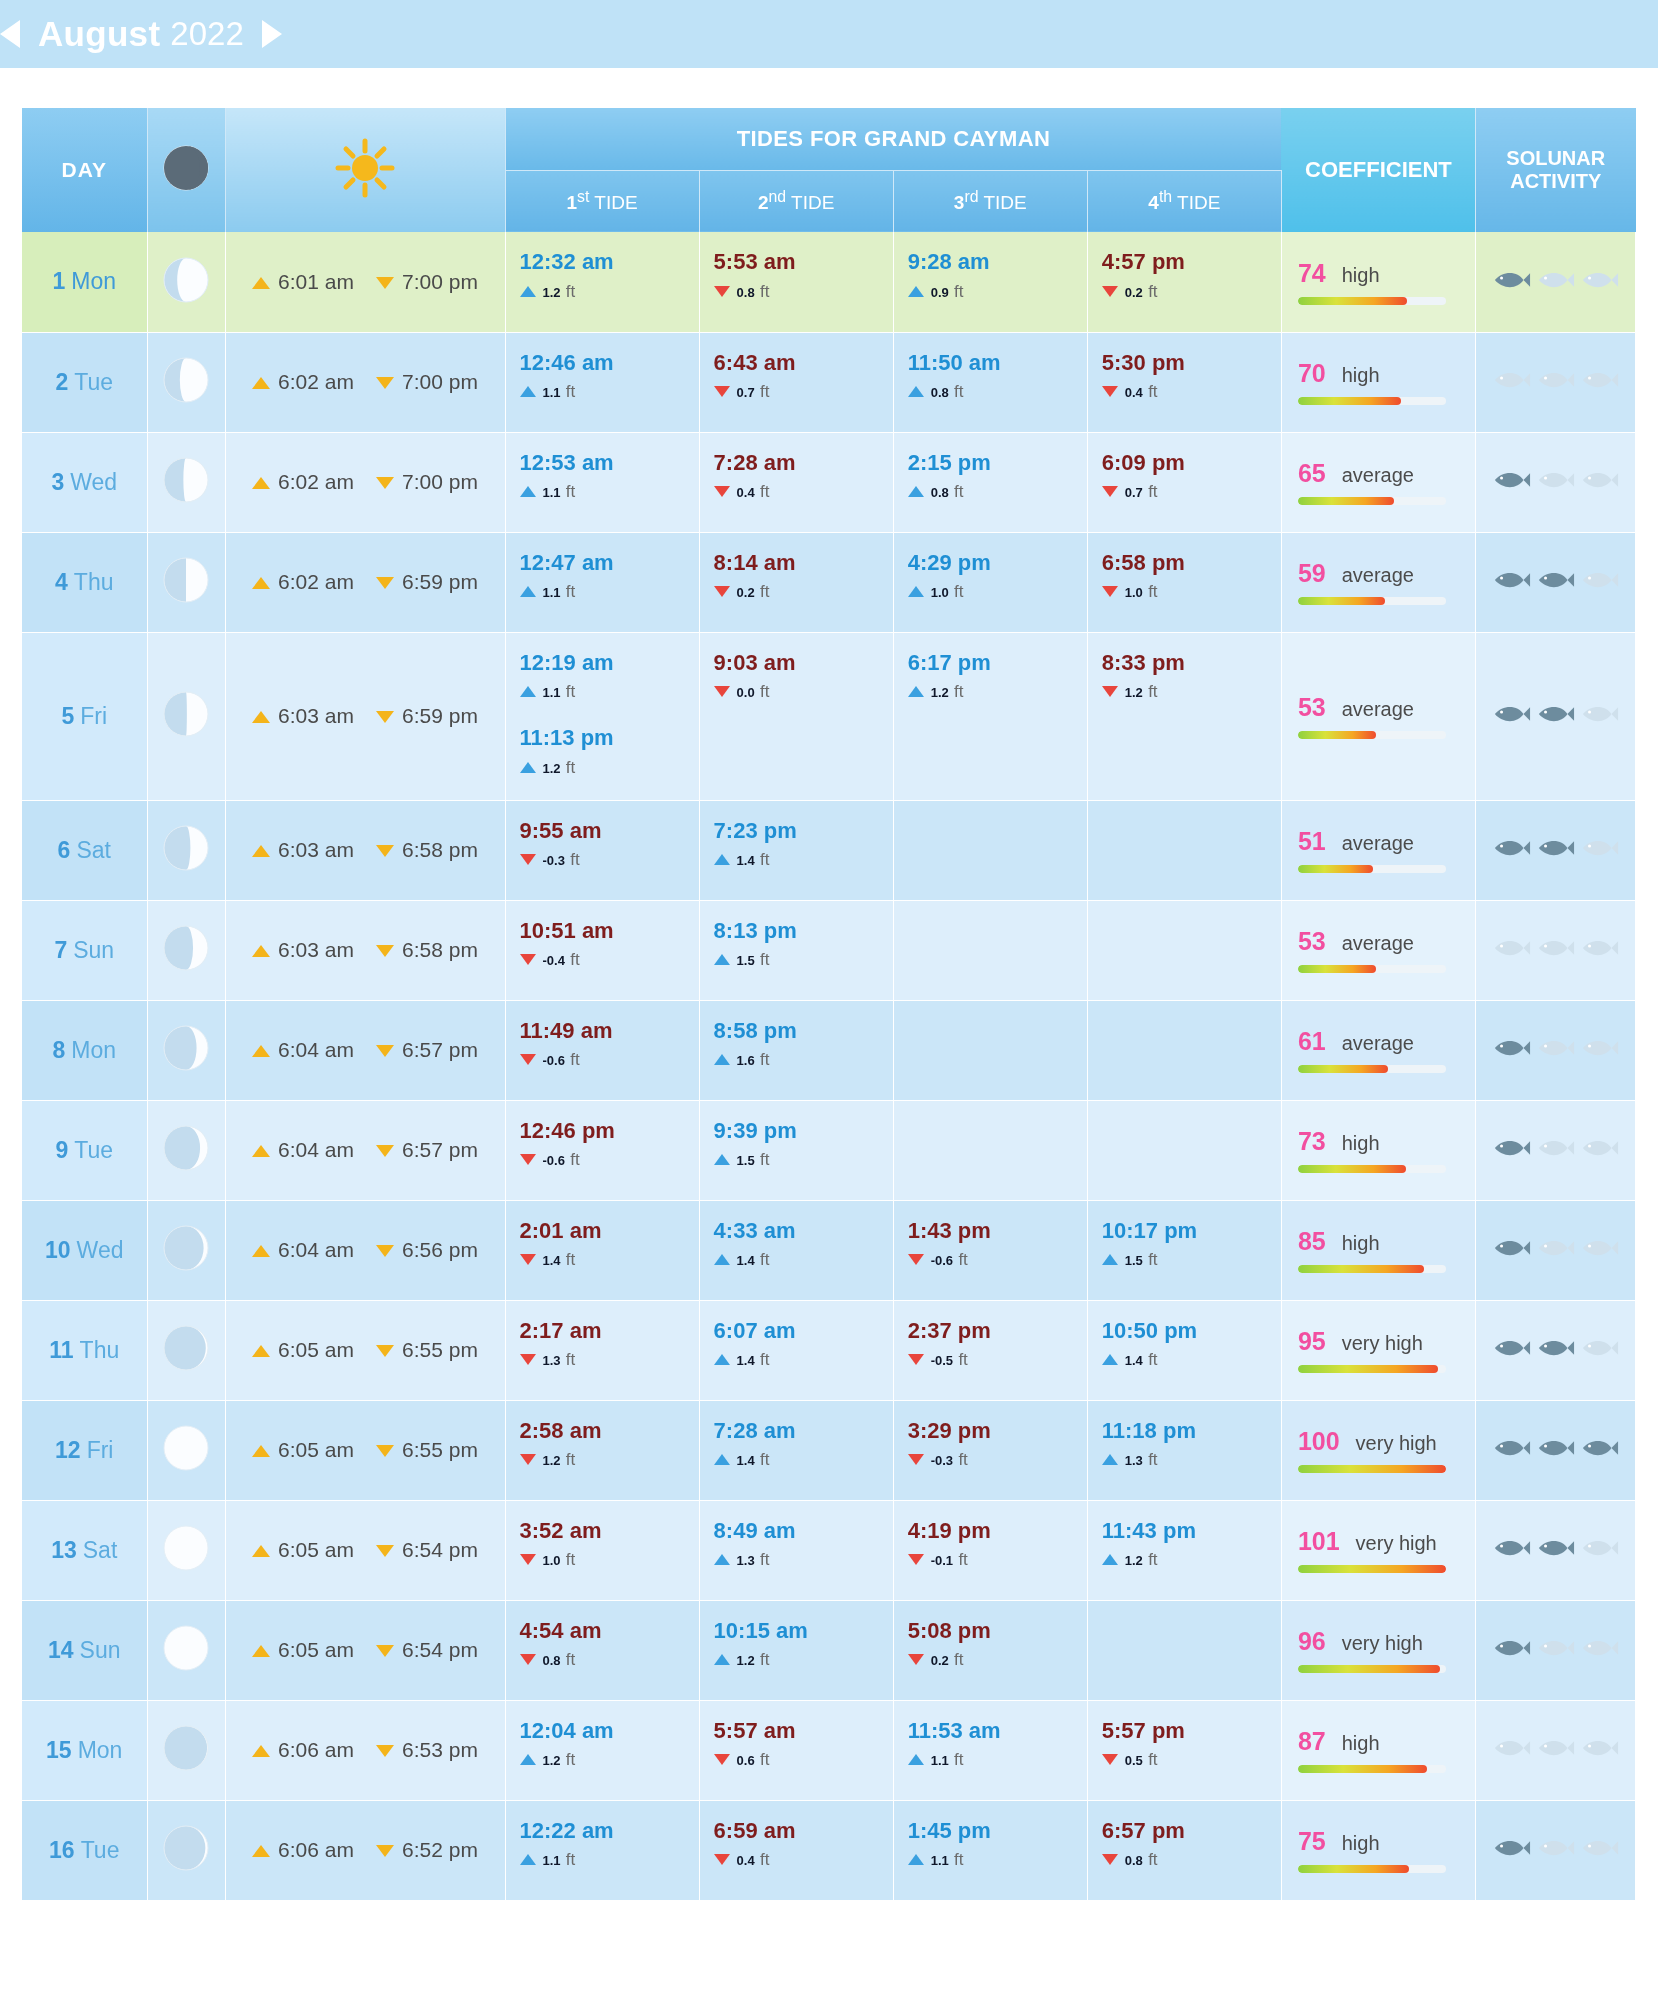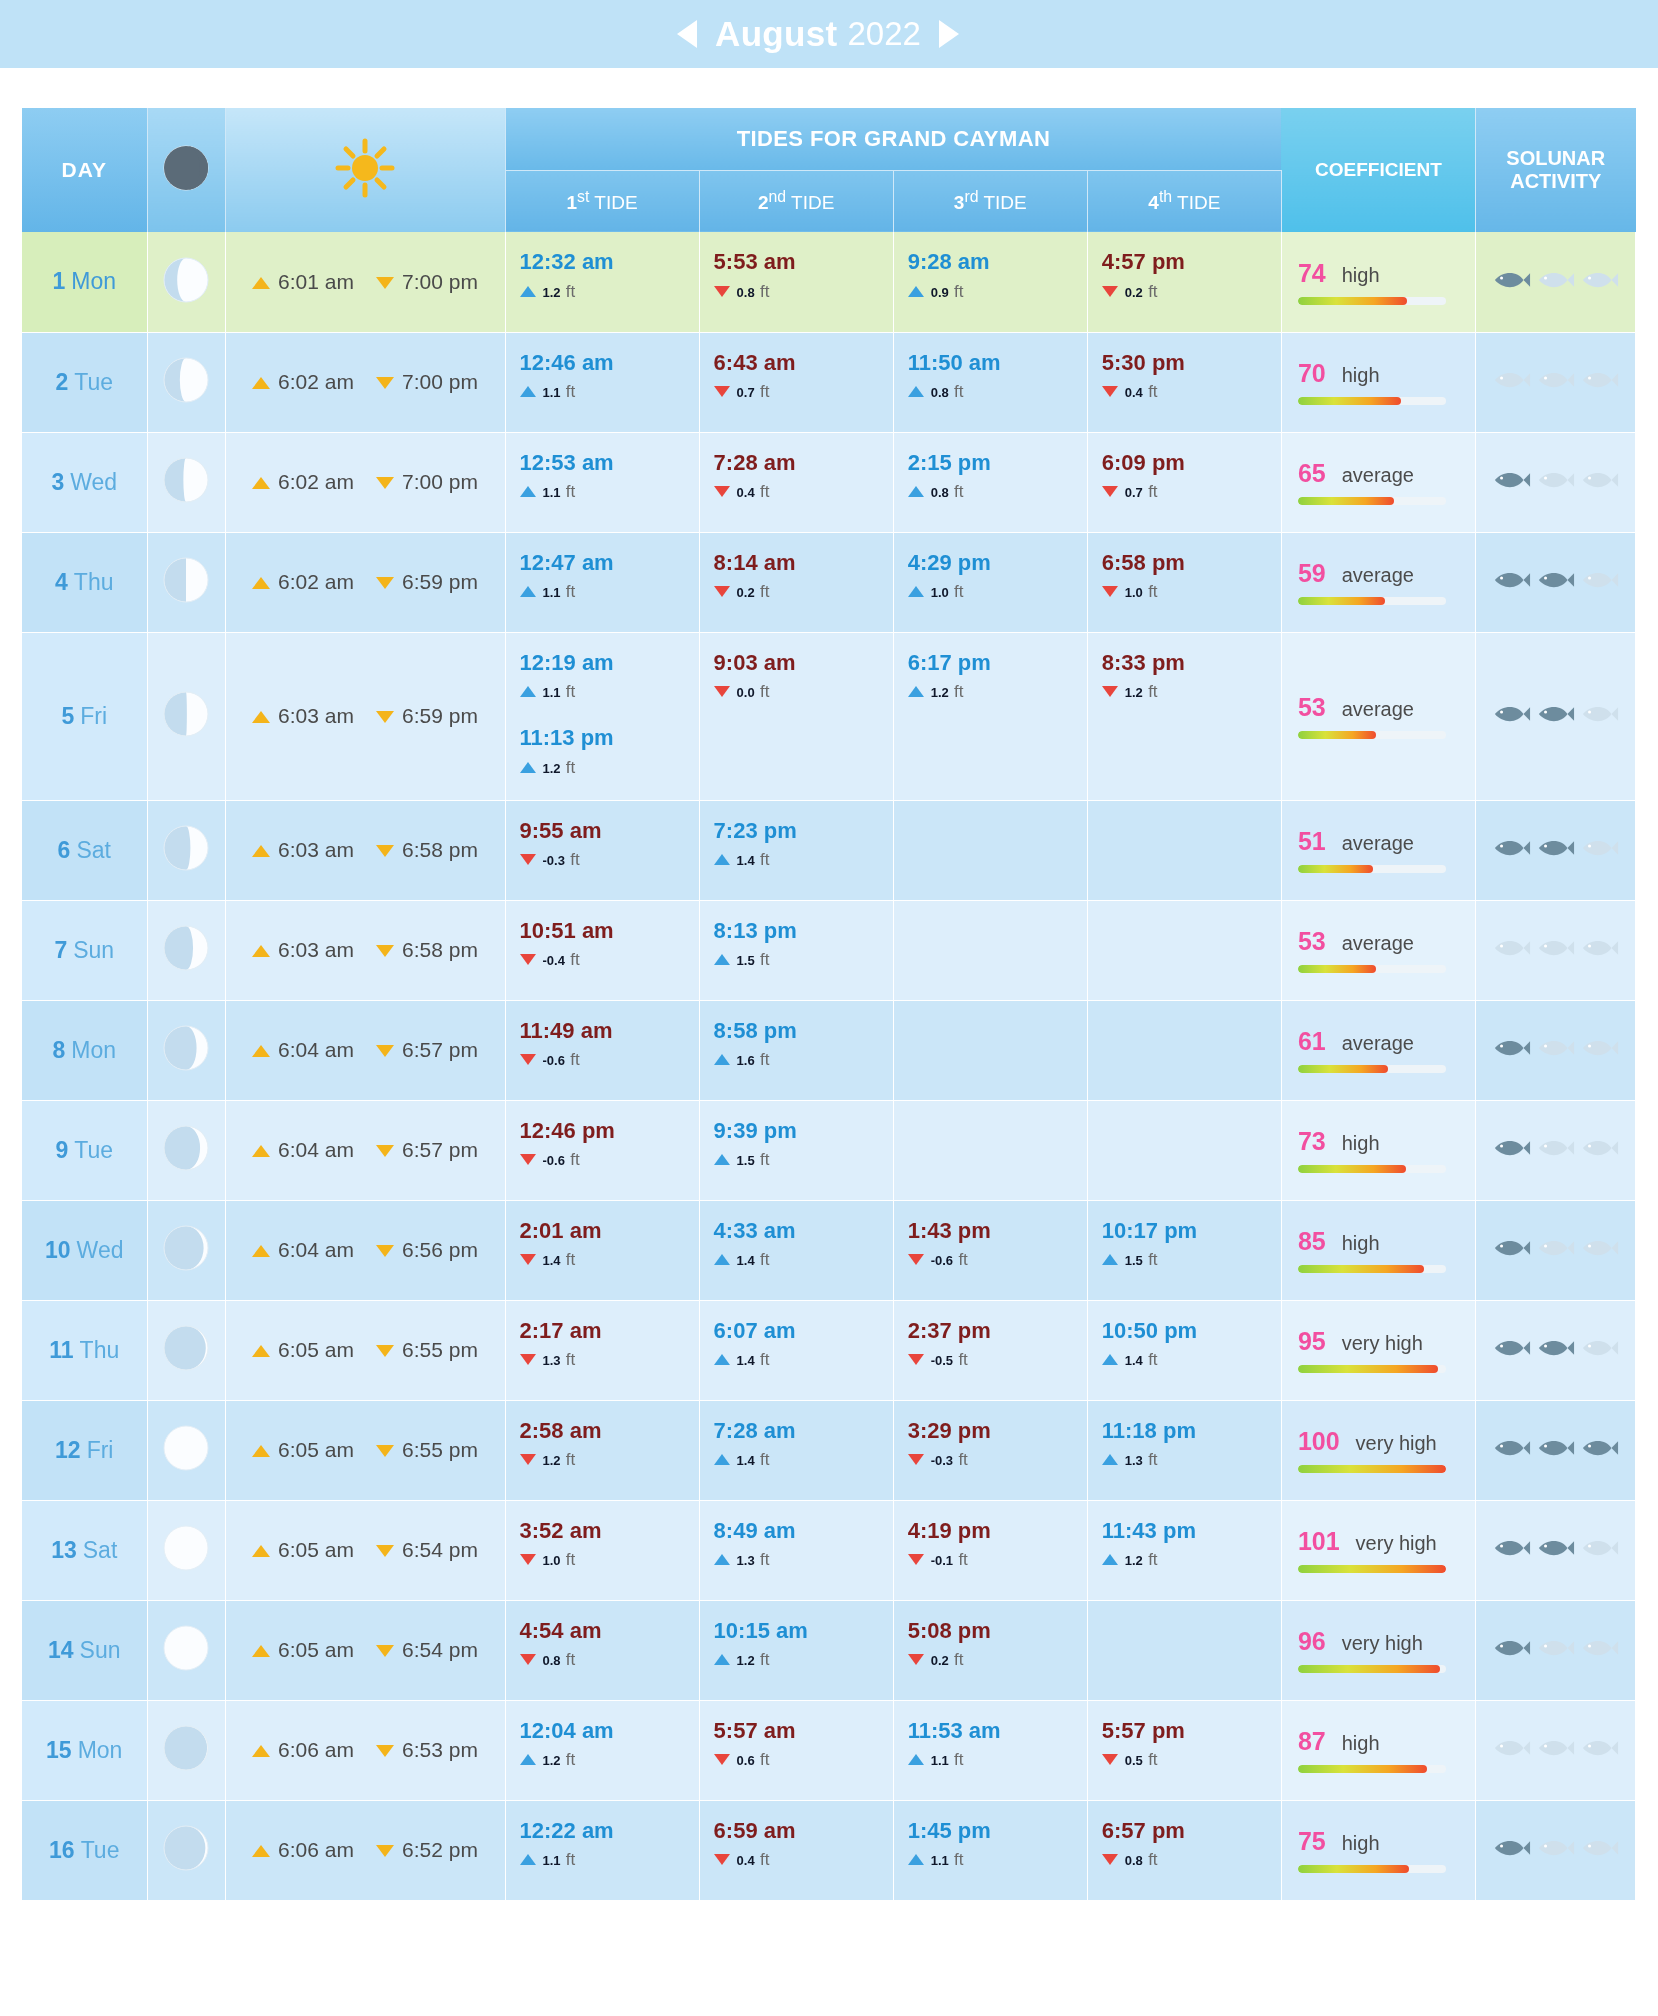--- a/index.html
+++ b/index.html
@@ -10,21 +10,21 @@
   }
   body { width: 1658px; }
 
   
   .topbar {
     width: 100%;
     height: 68px;
     background: #bfe2f7;
     display: flex;
     align-items: center;
-    justify-content: center;
+    justify-content: flex-start;
     padding-right: 22px;
   }
   .month-nav {
     display: flex;
     align-items: center;
     gap: 18px;
   }
   .arrow {
     width: 0; height: 0;
     border-top: 14px solid transparent;
@@ -98,21 +98,21 @@
     font-size: 19px;
     text-align: center;
     height: 62px;
     border-right: 1px solid #cfe8f8;
     font-weight: normal;
   }
   .hdr-tide-sub b { font-weight: bold; }
   .hdr-coef {
     background: linear-gradient(180deg,#79d0ef 0%, #4fc0ea 100%);
     color: #ffffff;
-    font-size: 19px;
+    font-size: 22px;
     font-weight: bold;
     text-align: center;
     height: 62px;
     border-right: 1px solid #cfe8f8;
   }
   .hdr-solunar {
     width: 160px;
     background: linear-gradient(180deg,#8ecdf2 0%, #66b7e8 100%);
     color: #ffffff;
     font-size: 20px;

